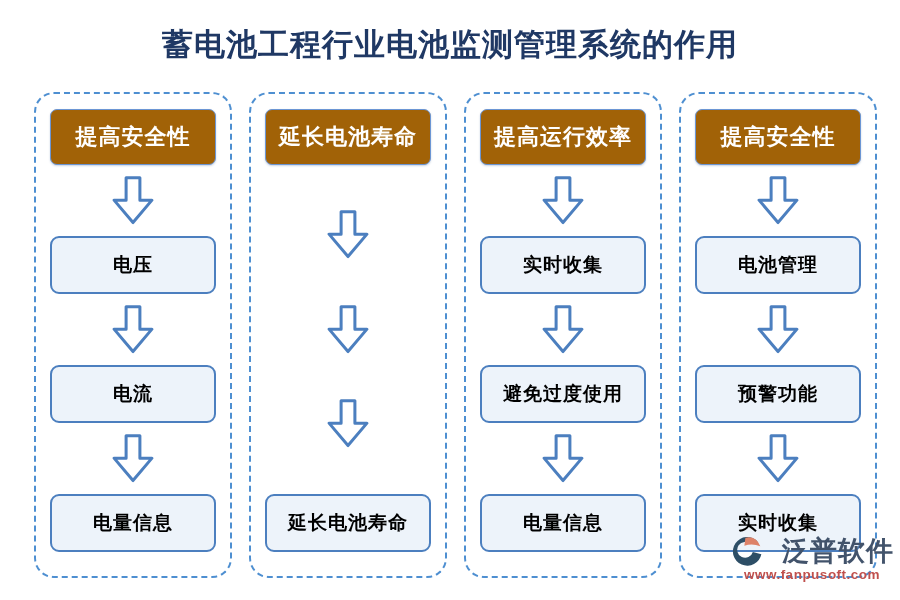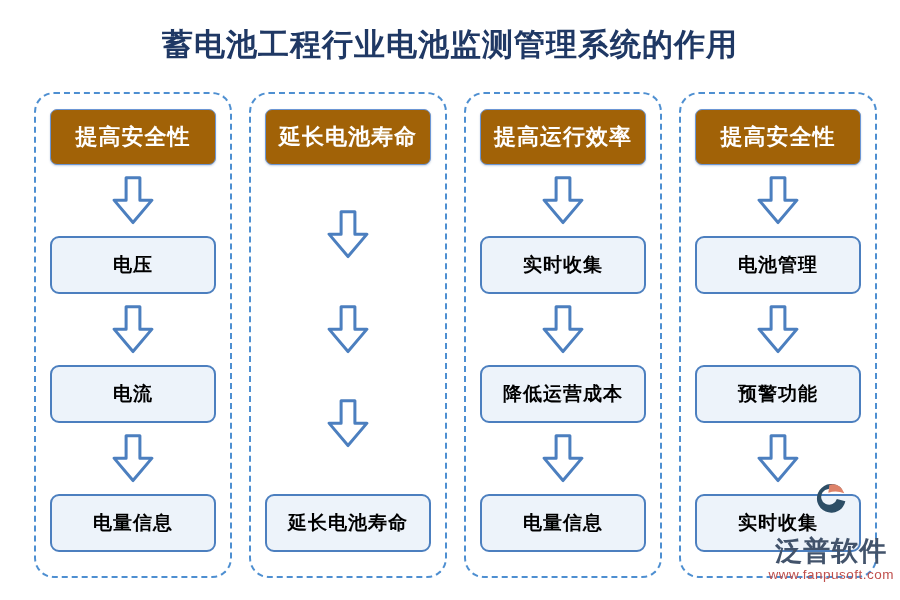--- a/index.html
+++ b/index.html
@@ -51,28 +51,28 @@
     letter-spacing: 1px;
   }
 
   .arrow { width: 58px; height: 50px; display: block; }
 
   .watermark {
     position: absolute; right: 6px; bottom: 2px;
     display: flex; flex-direction: column; align-items: center;
     background: transparent;
   }
-  .brand-row { display: flex; align-items: center; gap: 18px; flex-direction: column; }
+  .brand-row { display: flex; align-items: center; gap: 18px; }
   .brand-name {
     font-family: "Liberation Sans", "DejaVu Sans", sans-serif;
     font-size: 27px; font-weight: bold; color: #42536B; letter-spacing: 1px;
   }
   .brand-url {
     font-family: "Liberation Sans", "DejaVu Sans", sans-serif;
-    font-size: 13.5px; font-weight: normal; color: #C0504D; letter-spacing: 0.5px;
+    font-size: 13.5px; font-weight: bold; color: #C0504D; letter-spacing: 0.5px;
     margin-top: -2px;
   }
   .logo-icon { width: 34px; height: 34px; }
 </style>
 </head>
 <body>
 
 <div class="canvas">
 
   <div class="title">蓄电池工程行业电池监测管理系统的作用</div>
@@ -111,21 +111,21 @@
 
     <div class="column">
       <div class="header-box">提高运行效率</div>
       <svg class="arrow" viewBox="0 0 64 58">
         <path d="M24 2 L40 2 L40 28 L54 28 L32 54 L10 28 L24 28 Z" fill="#ffffff" stroke="#4C7FBF" stroke-width="3.5" stroke-linejoin="round"></path>
       </svg>
       <div class="item-box">实时收集</div>
       <svg class="arrow" viewBox="0 0 64 58">
         <path d="M24 2 L40 2 L40 28 L54 28 L32 54 L10 28 L24 28 Z" fill="#ffffff" stroke="#4C7FBF" stroke-width="3.5" stroke-linejoin="round"></path>
       </svg>
-      <div class="item-box">降低运营成本</div>
+      <div class="item-box">避免过度使用</div>
       <svg class="arrow" viewBox="0 0 64 58">
         <path d="M24 2 L40 2 L40 28 L54 28 L32 54 L10 28 L24 28 Z" fill="#ffffff" stroke="#4C7FBF" stroke-width="3.5" stroke-linejoin="round"></path>
       </svg>
       <div class="item-box">电量信息</div>
     </div>
 
     <div class="column">
       <div class="header-box">提高安全性</div>
       <svg class="arrow" viewBox="0 0 64 58">
         <path d="M24 2 L40 2 L40 28 L54 28 L32 54 L10 28 L24 28 Z" fill="#ffffff" stroke="#4C7FBF" stroke-width="3.5" stroke-linejoin="round"></path>

